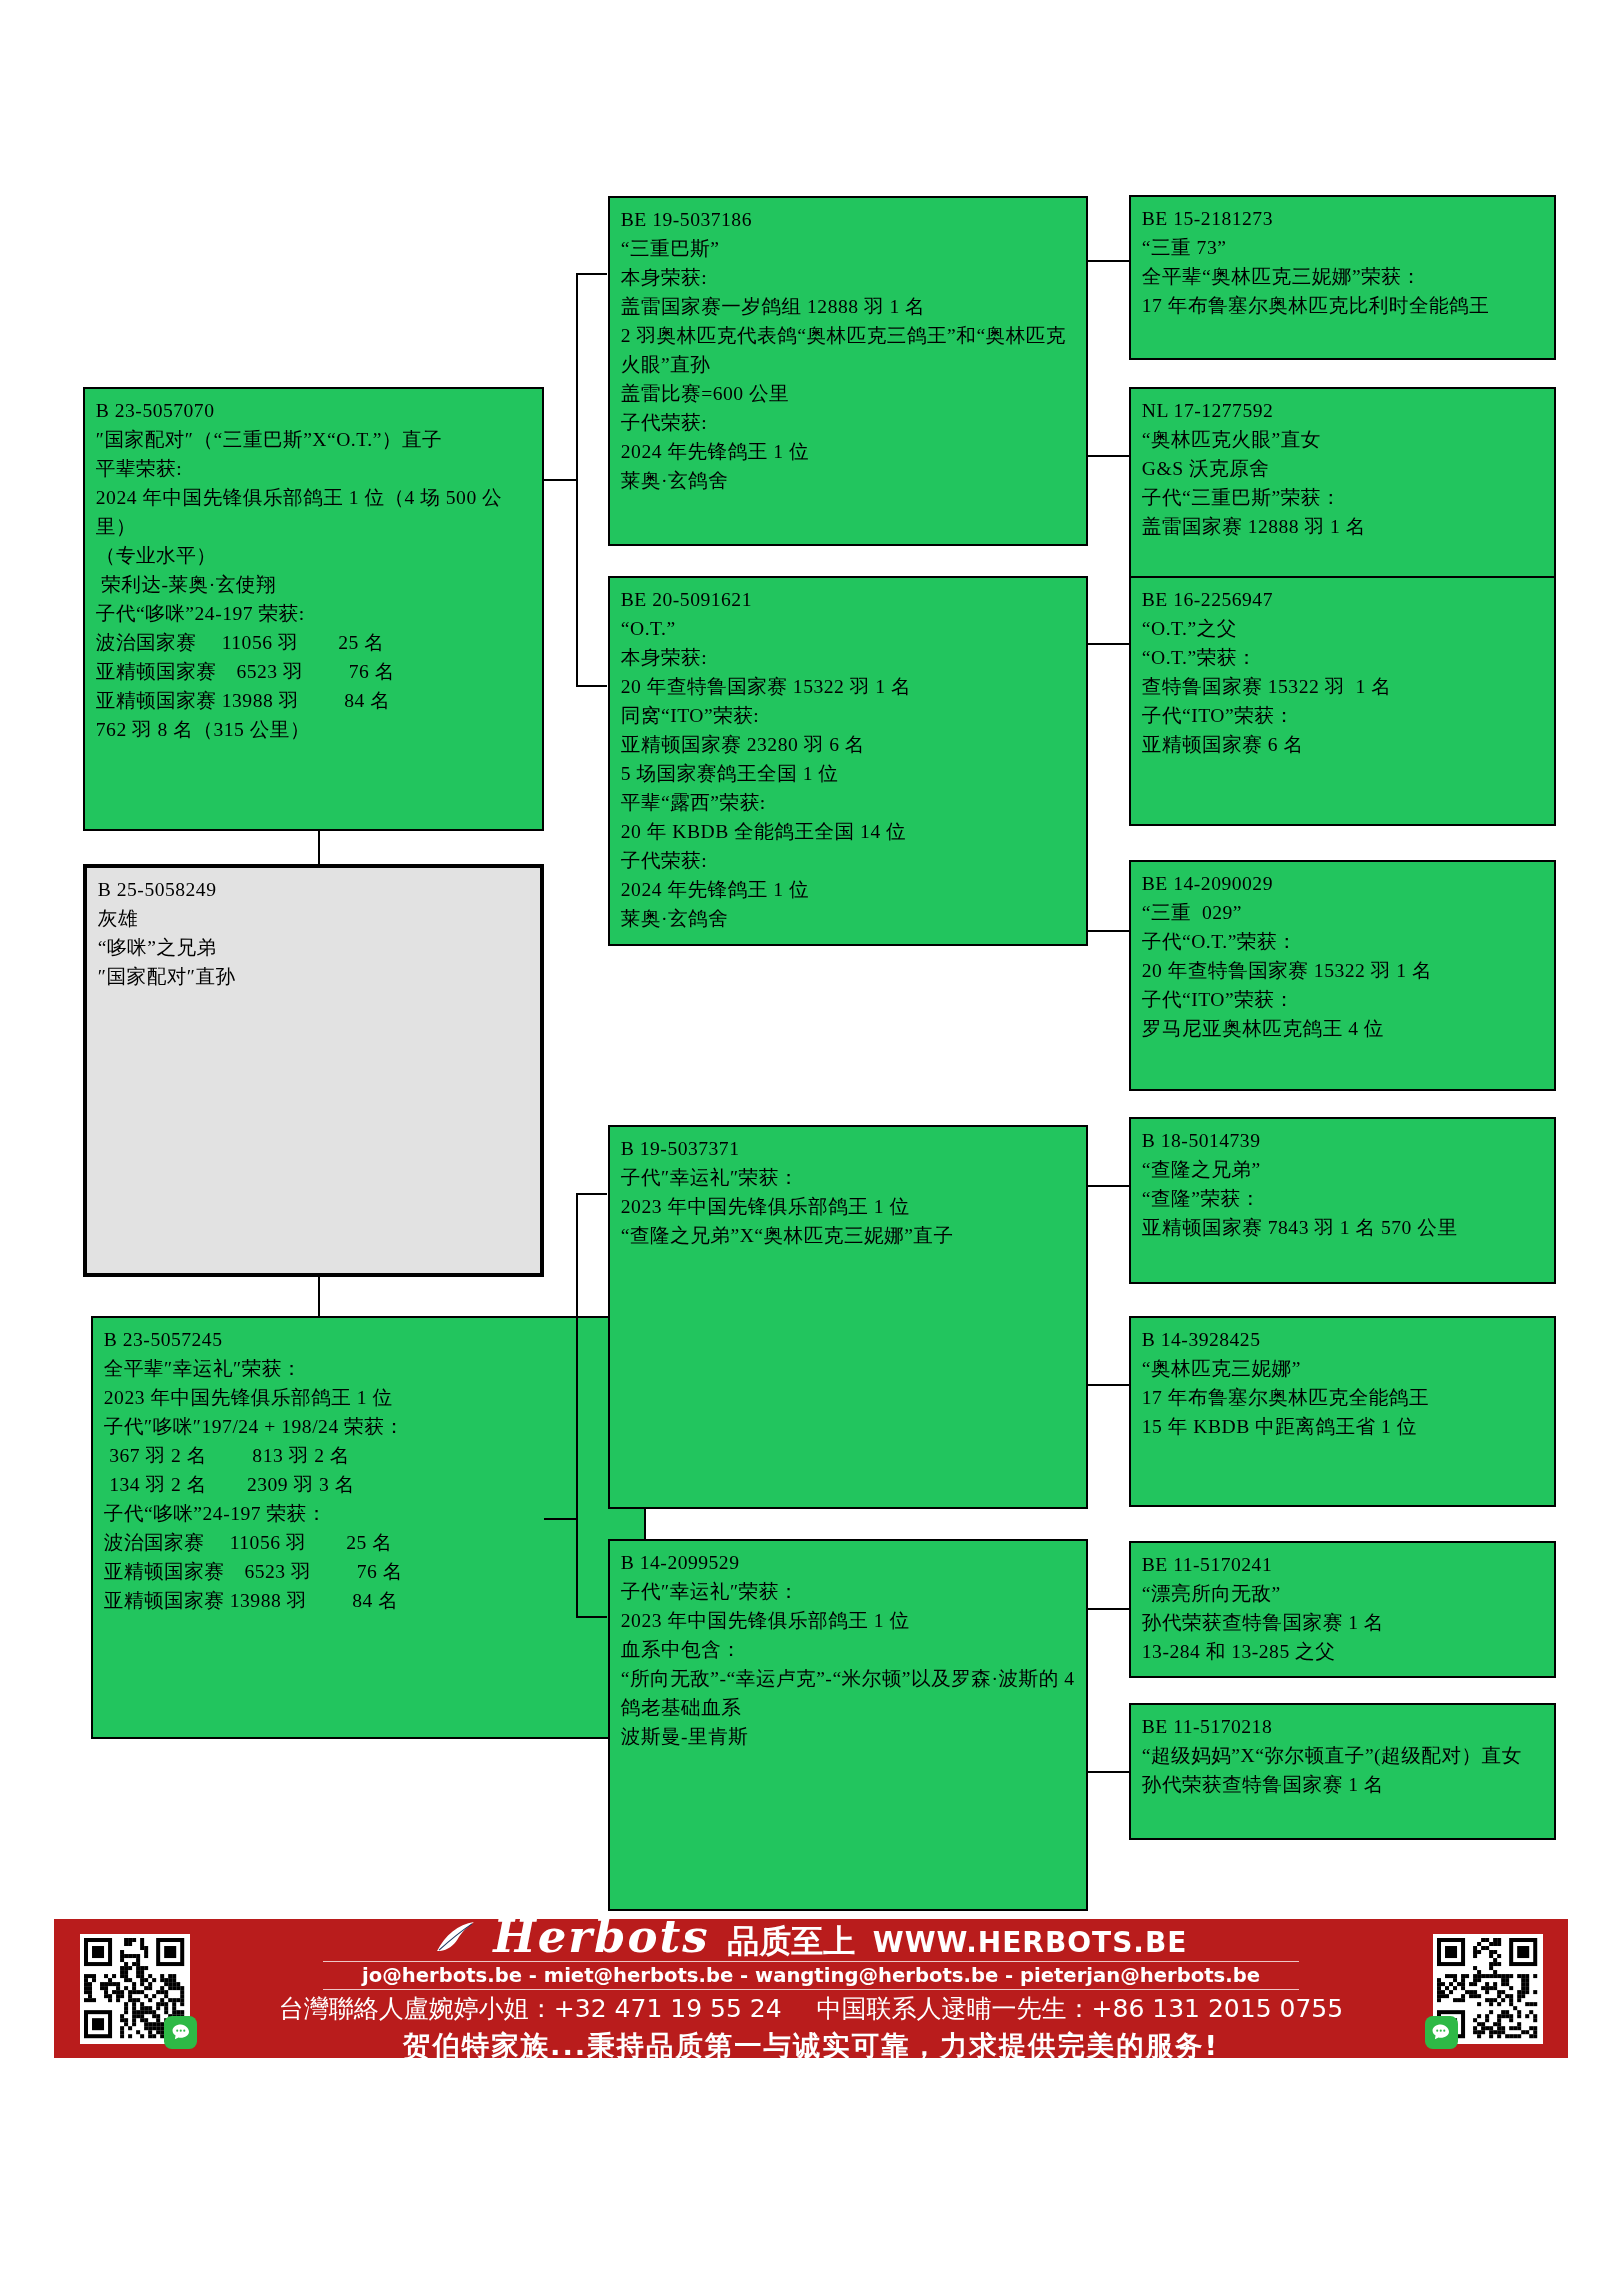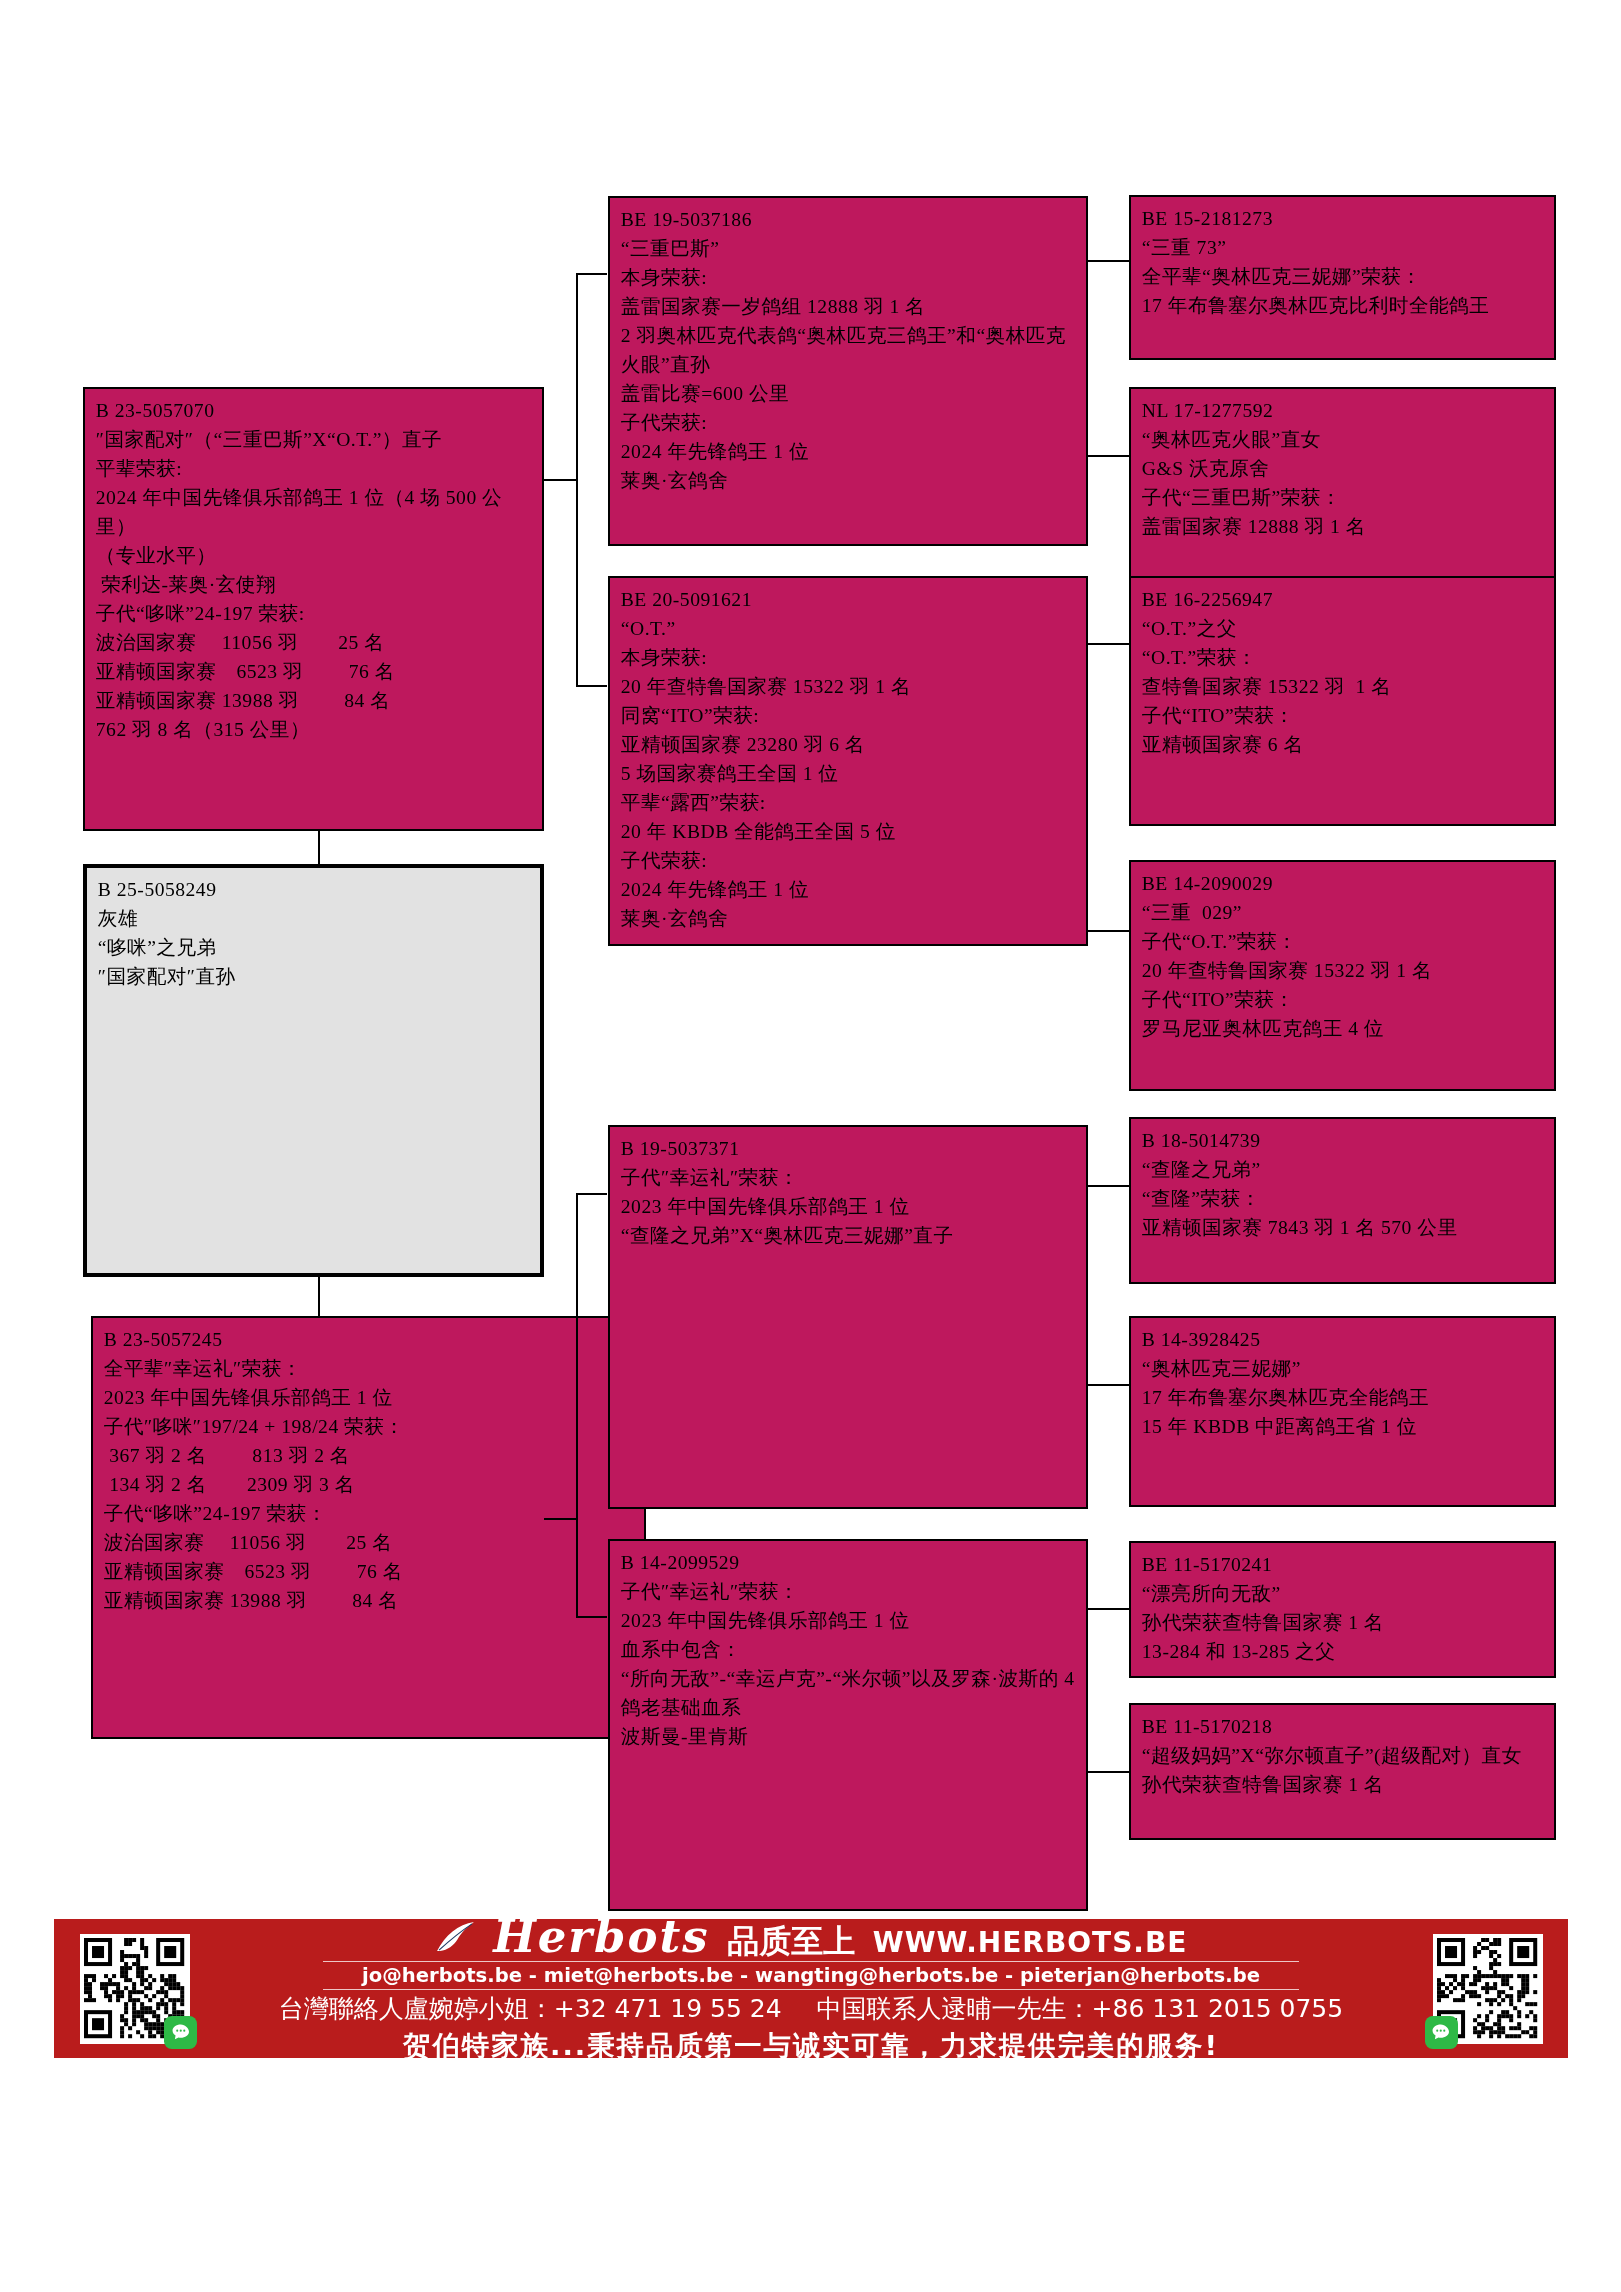--- a/index.html
+++ b/index.html
@@ -8,21 +8,21 @@
     width:1621px;height:2293px;
     background:#ffffff;
     font-family:"Liberation Serif","DejaVu Serif",serif;
     color:#000;
     overflow:hidden;
   }
   .pbox{
     position:absolute;
     box-sizing:border-box;
     border:2px solid #000;
-    background:#be185d;
+    background:#22c55e;
     padding:6.9px 10.8px;
     font-size:19.6px;
     line-height:29px;
     letter-spacing:0.5px;
   }
   .pbox .line{white-space:pre-wrap;word-break:break-all;}
   .subject{
     border-width:4.9px;
     background:#e2e2e2;
   }
@@ -135,21 +135,21 @@
 
   <div class="pbox" style="left:608px;top:576px;width:480px;height:370px;">
       <div class="line">BE 20-5091621</div>
       <div class="line">“O.T.”</div>
       <div class="line">本身荣获:</div>
       <div class="line">20 年查特鲁国家赛 15322 羽 1 名</div>
       <div class="line">同窝“ITO”荣获:</div>
       <div class="line">亚精顿国家赛 23280 羽 6 名</div>
       <div class="line">5 场国家赛鸽王全国 1 位</div>
       <div class="line">平辈“露西”荣获:</div>
-      <div class="line">20 年 KBDB 全能鸽王全国 5 位</div>
+      <div class="line">20 年 KBDB 全能鸽王全国 14 位</div>
       <div class="line">子代荣获:</div>
       <div class="line">2024 年先锋鸽王 1 位</div>
       <div class="line">莱奥·玄鸽舍</div>
     </div>
 
   <div class="pbox" style="left:608px;top:1125px;width:480px;height:384px;">
       <div class="line">B 19-5037371</div>
       <div class="line">子代″幸运礼″荣获：</div>
       <div class="line">2023 年中国先锋俱乐部鸽王 1 位</div>
       <div class="line">“查隆之兄弟”X“奥林匹克三妮娜”直子</div>

